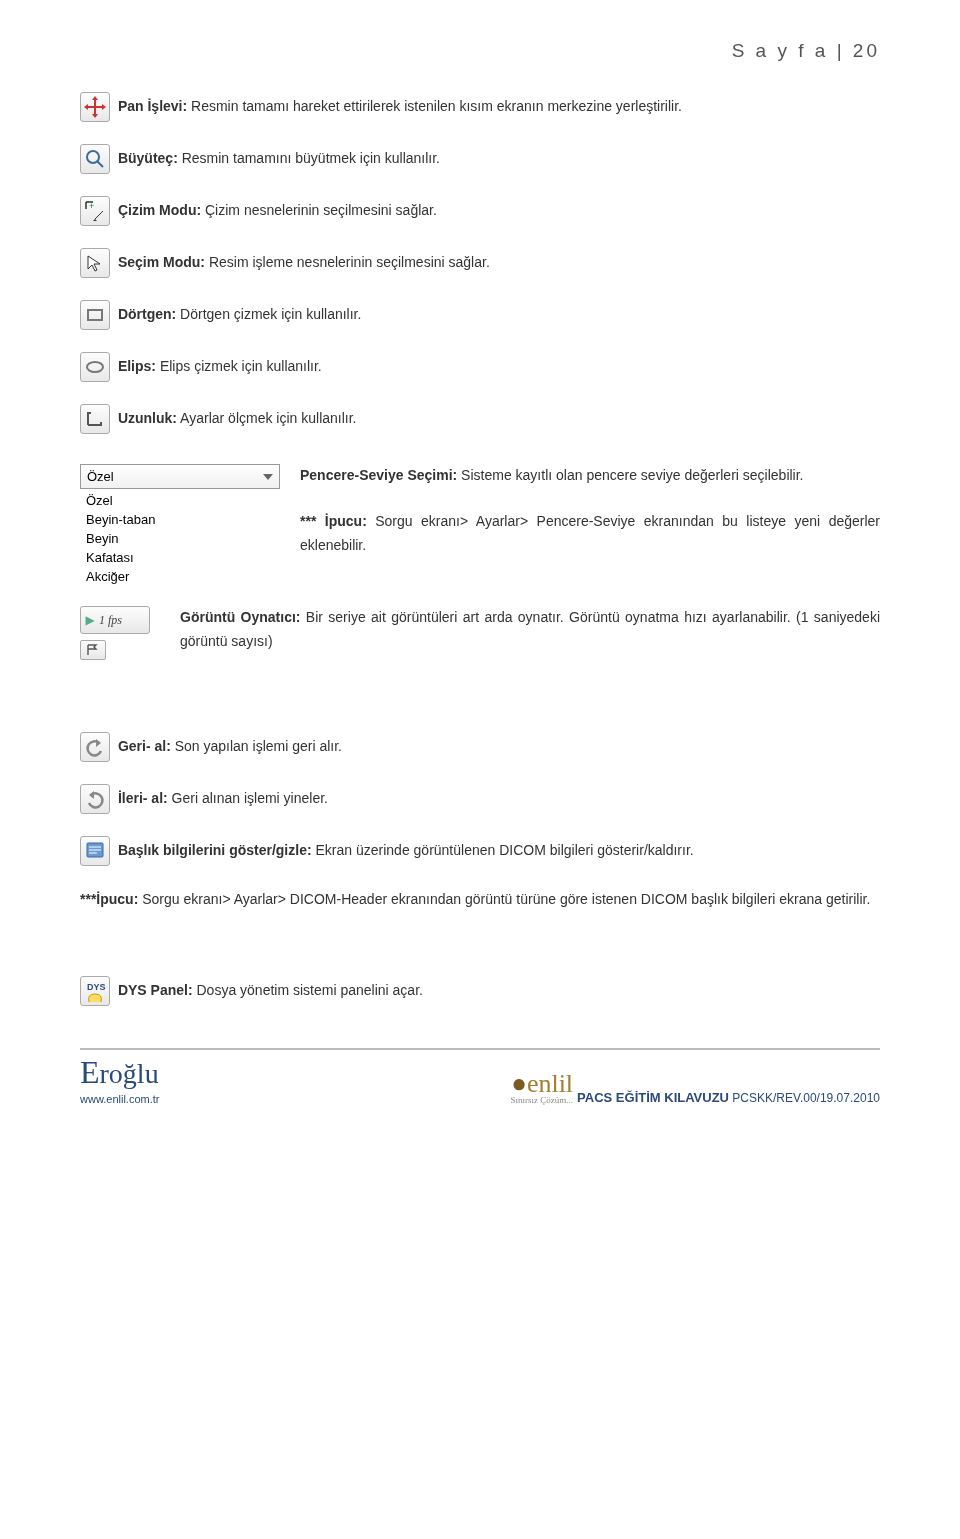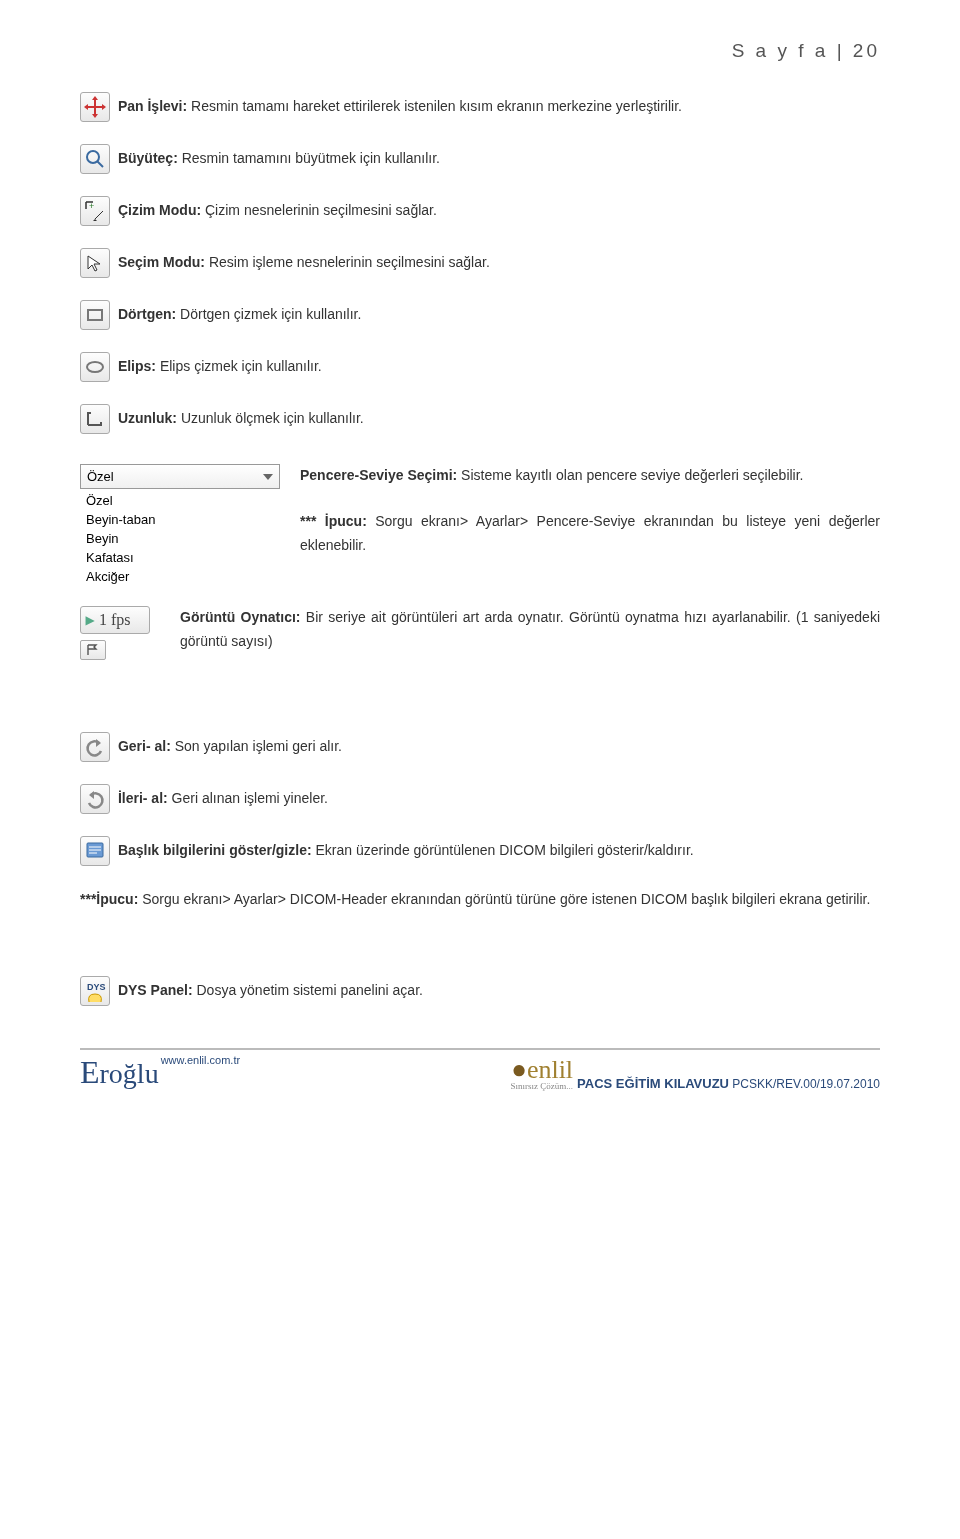--- a/index.html
+++ b/index.html
@@ -107,21 +107,22 @@
   }
   .fps-play {
     width: 18px;
     display: flex;
     justify-content: center;
     color: #5a8;
     font-size: 12px;
   }
   .fps-label {
     font-family: serif;
-    font-size: 16px;
+    font-style: italic;
+    font-size: 12px;
     color: #444;
   }
   .flag-box {
     margin-top: 6px;
     width: 24px;
     height: 18px;
     border: 1px solid #aaa;
     border-radius: 2px;
     background: linear-gradient(#fdfdfd, #e8e8e8);
     display: flex;
@@ -140,21 +141,21 @@
     content: "";
     position: absolute;
     top: 0;
     left: 80px;
     right: 80px;
     height: 2px;
     background: #bbb;
   }
   .footer-left {
     display: flex;
-    flex-direction: row;
+    flex-direction: column;
     gap: 2px;
   }
   .logo-eroglu {
     font-family: Georgia, serif;
     font-size: 28px;
     color: #2a4a7a;
     font-weight: normal;
   }
   .logo-eroglu .cap {
     font-size: 32px;
@@ -260,21 +261,21 @@
     <span class="bold-label">Elips:</span><span> Elips çizmek için kullanılır.</span>
   </div>
 
 
   <div class="entry">
     <span class="icon-box">
       <svg viewBox="0 0 24 24">
           <path d="M5 18 L5 6 L8 6 M5 18 L18 18 L18 15" stroke="#555" stroke-width="2" fill="none"></path>
         </svg>
     </span>
-    <span class="bold-label">Uzunluk:</span><span> Uzunluk ölçmek için kullanılır.</span>
+    <span class="bold-label">Uzunluk:</span><span> Ayarlar ölçmek için kullanılır.</span>
   </div>
 
   <div class="dropdown-block">
     <div class="dropdown-widget">
       <div class="dd-select">
         <span>Özel</span>
         <span class="dd-arrow"></span>
       </div>
       <div class="dd-list">
         <div class="dd-item">Özel</div>

